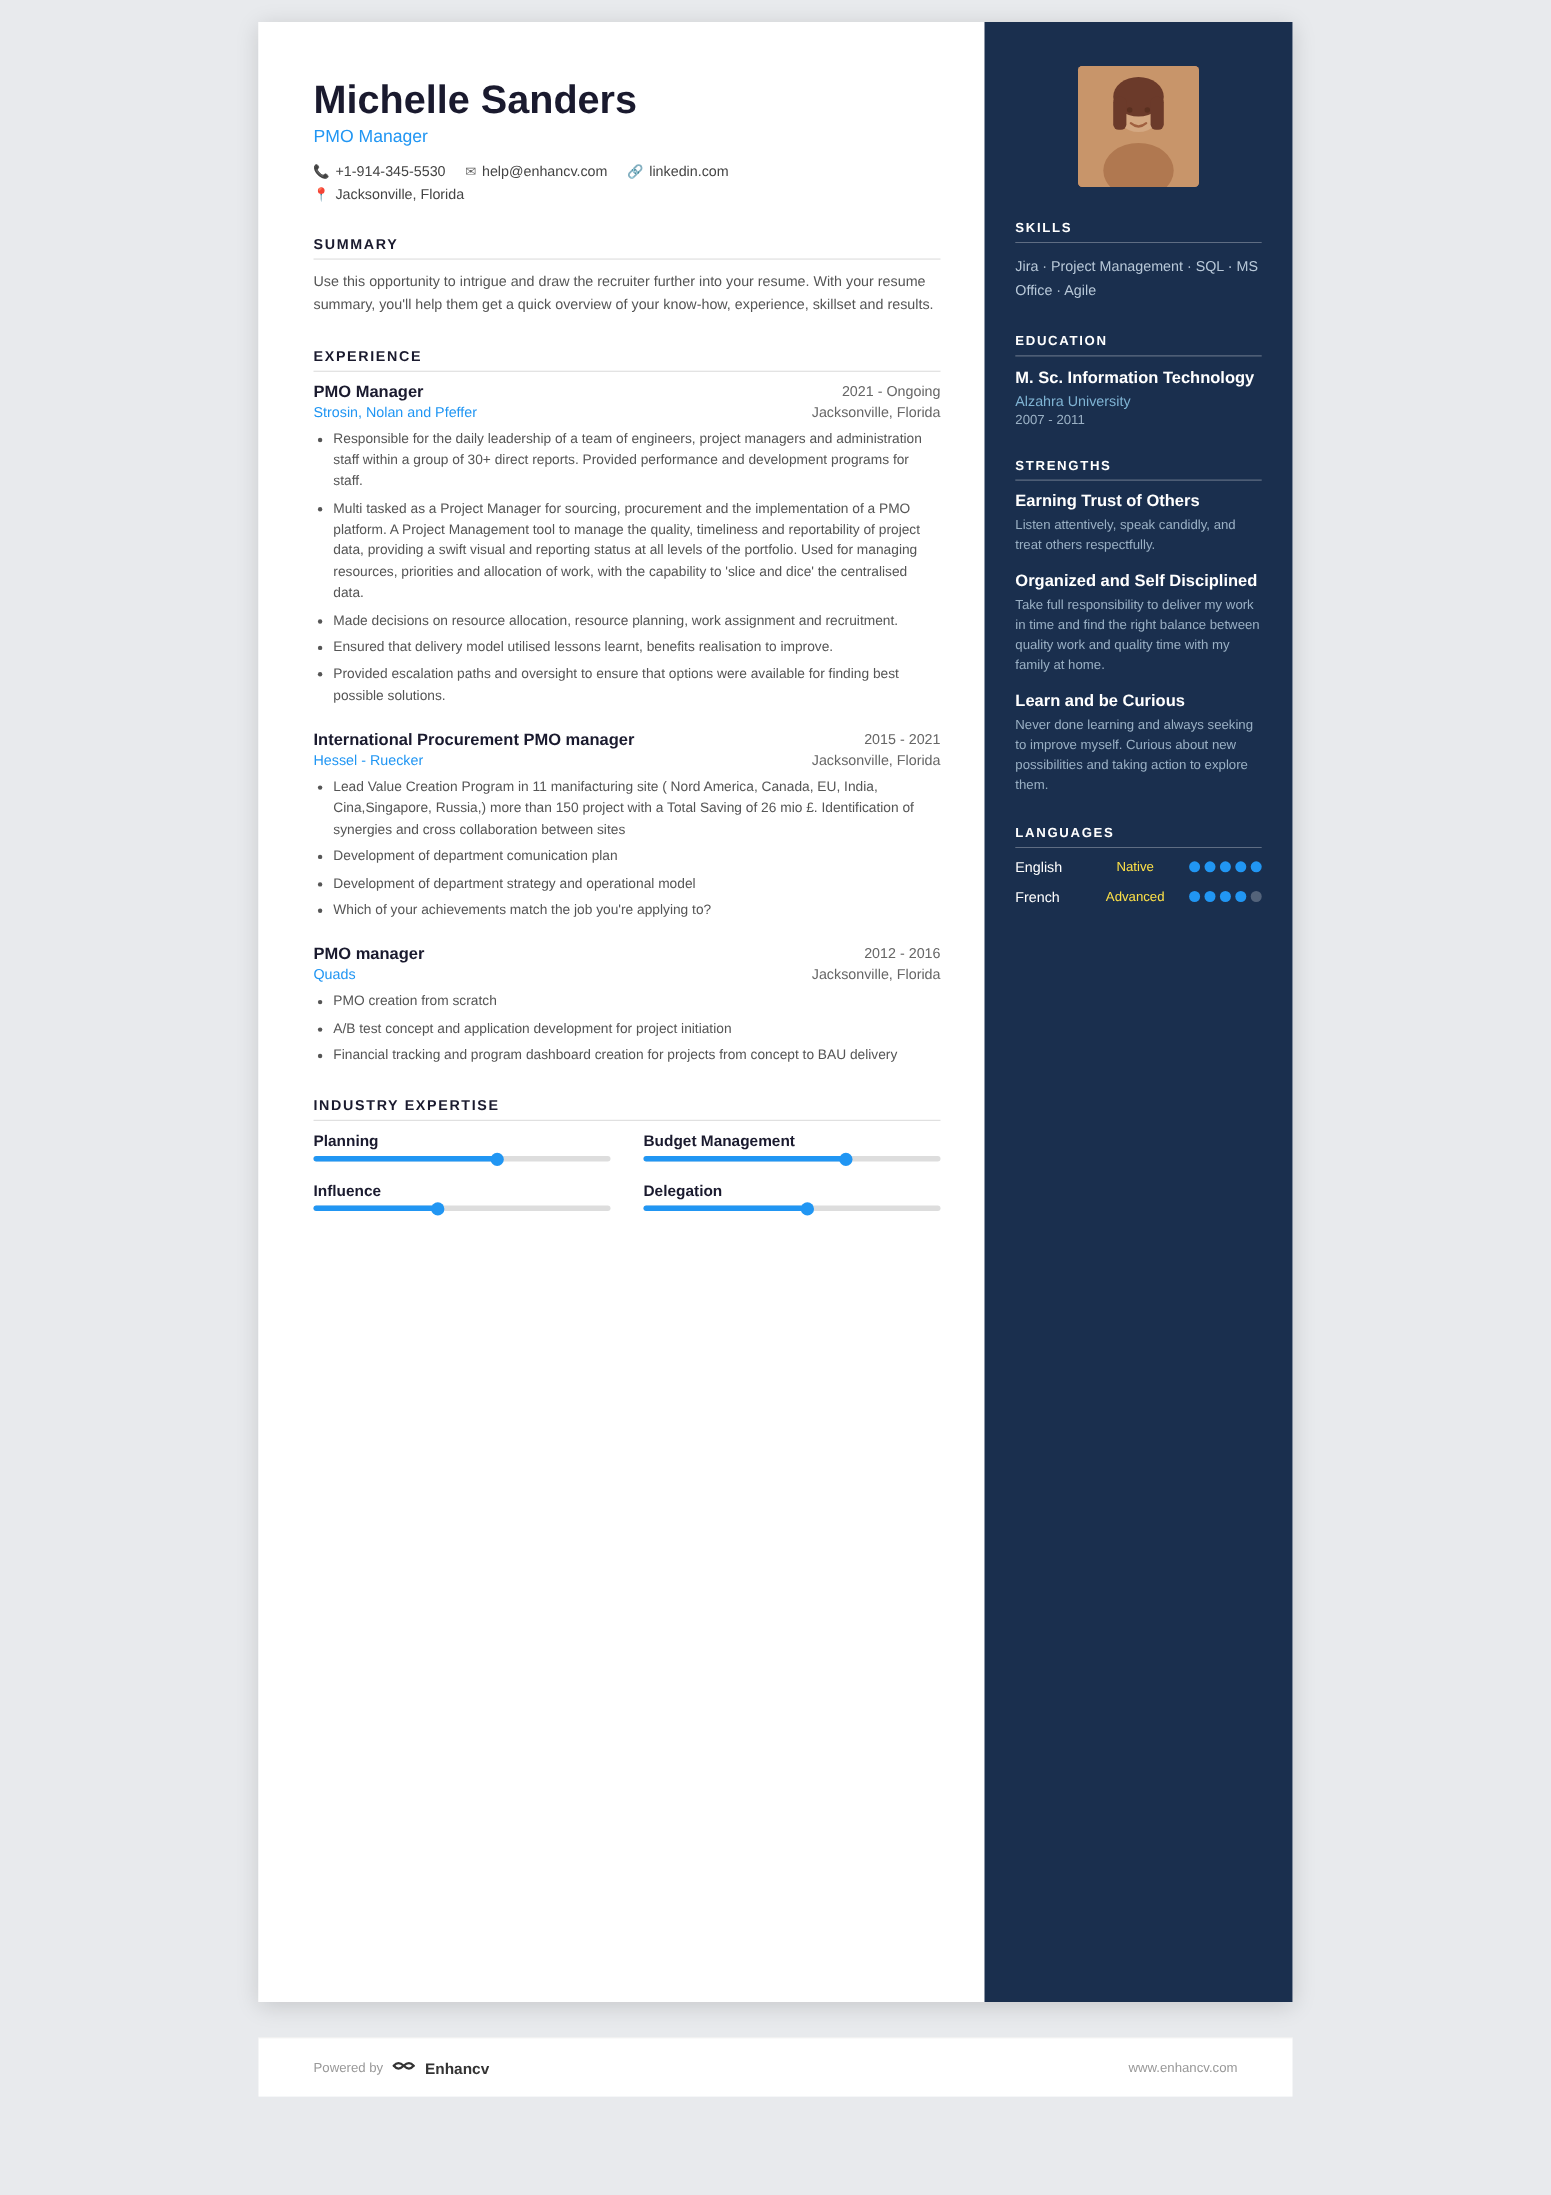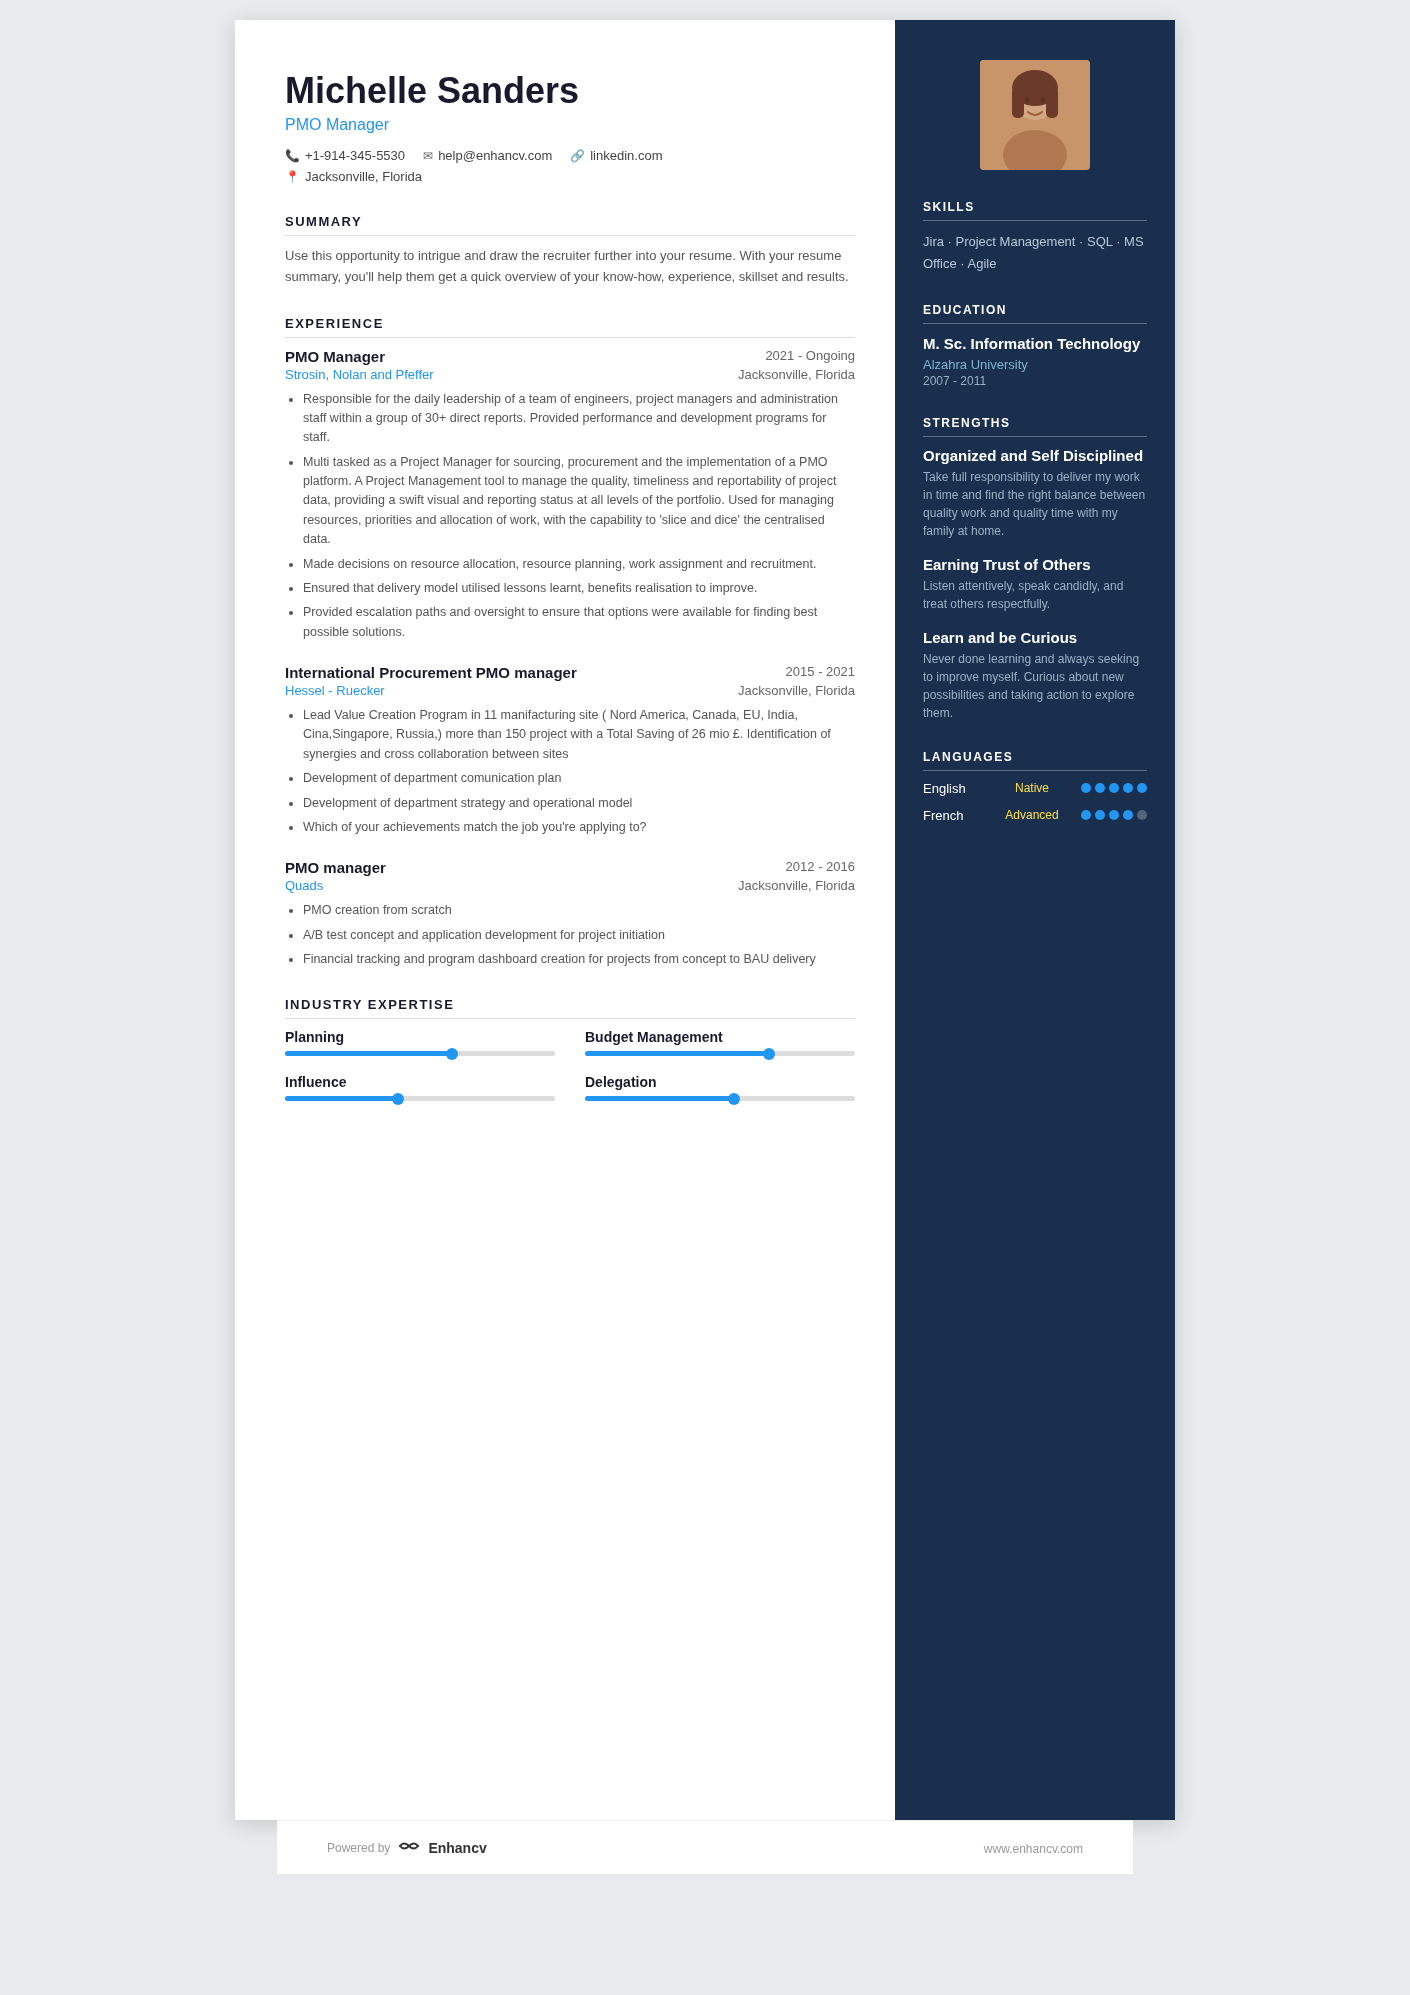--- a/index.html
+++ b/index.html
@@ -267,26 +267,27 @@
     .dot-filled {
       background: #2196f3;
     }
     .dot-empty {
       background: rgba(255,255,255,0.25);
     }
 
     
     .footer {
       background: white;
-      width: 856px;
+      width: 940px;
       padding: 18px 50px;
       display: flex;
       justify-content: space-between;
-      align-items: flex-end;
+      align-items: center;
       border-top: 1px solid #eee;
+      margin-top: 32px;
     }
     .footer-left {
       display: flex;
       align-items: center;
       gap: 8px;
       font-size: 12px;
       color: #999;
     }
     .footer-logo {
       font-size: 14px;
@@ -455,26 +456,26 @@
       <div class="right-section">
         <div class="right-section-title">EDUCATION</div>
         <div class="edu-degree">M. Sc. Information Technology</div>
         <div class="edu-school">Alzahra University</div>
         <div class="edu-years">2007 - 2011</div>
       </div>
 
       <div class="right-section">
         <div class="right-section-title">STRENGTHS</div>
         <div class="strength-item">
+          <div class="strength-title">Earning Trust of Others</div>
+          <div class="strength-desc">Listen attentively, speak candidly, and treat others respectfully.</div>
+        </div>
+        <div class="strength-item">
           <div class="strength-title">Organized and Self Disciplined</div>
           <div class="strength-desc">Take full responsibility to deliver my work in time and find the right balance between quality work and quality time with my family at home.</div>
-        </div>
-        <div class="strength-item">
-          <div class="strength-title">Earning Trust of Others</div>
-          <div class="strength-desc">Listen attentively, speak candidly, and treat others respectfully.</div>
         </div>
         <div class="strength-item">
           <div class="strength-title">Learn and be Curious</div>
           <div class="strength-desc">Never done learning and always seeking to improve myself. Curious about new possibilities and taking action to explore them.</div>
         </div>
       </div>
 
       <div class="right-section">
         <div class="right-section-title">LANGUAGES</div>
         <div class="lang-item">

